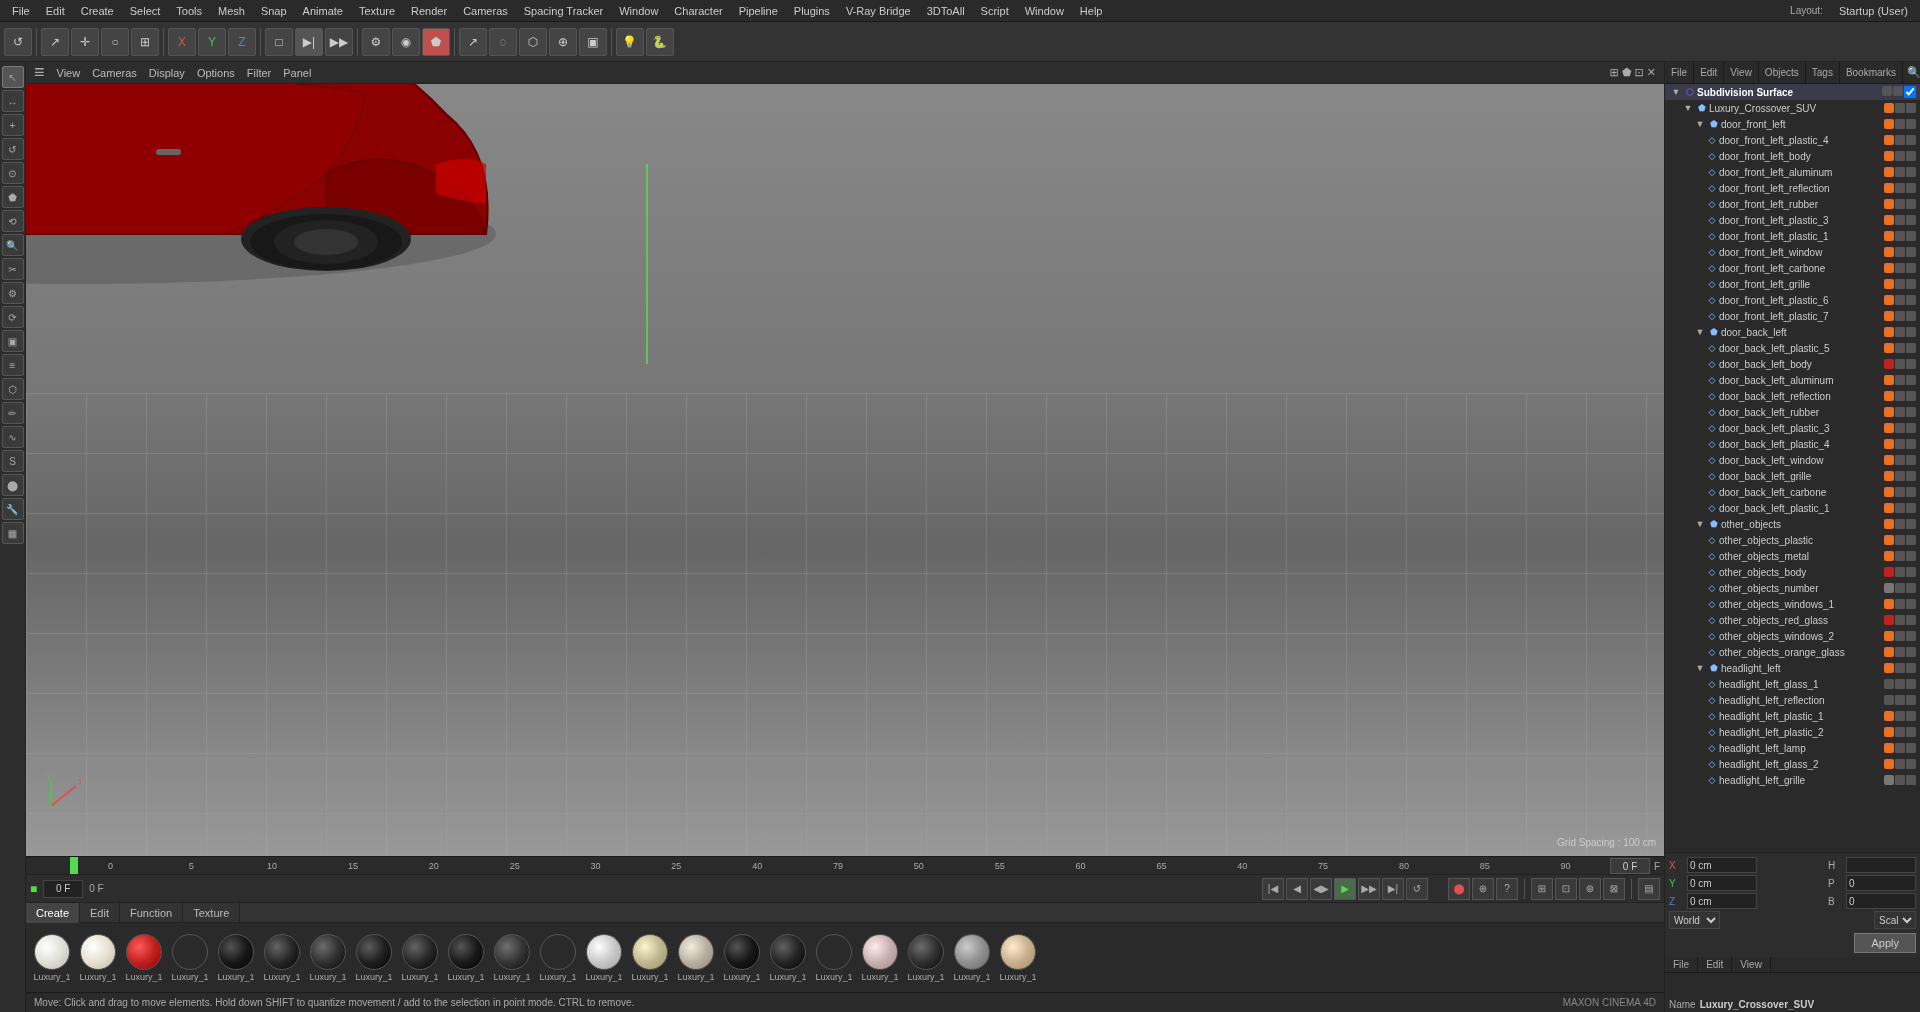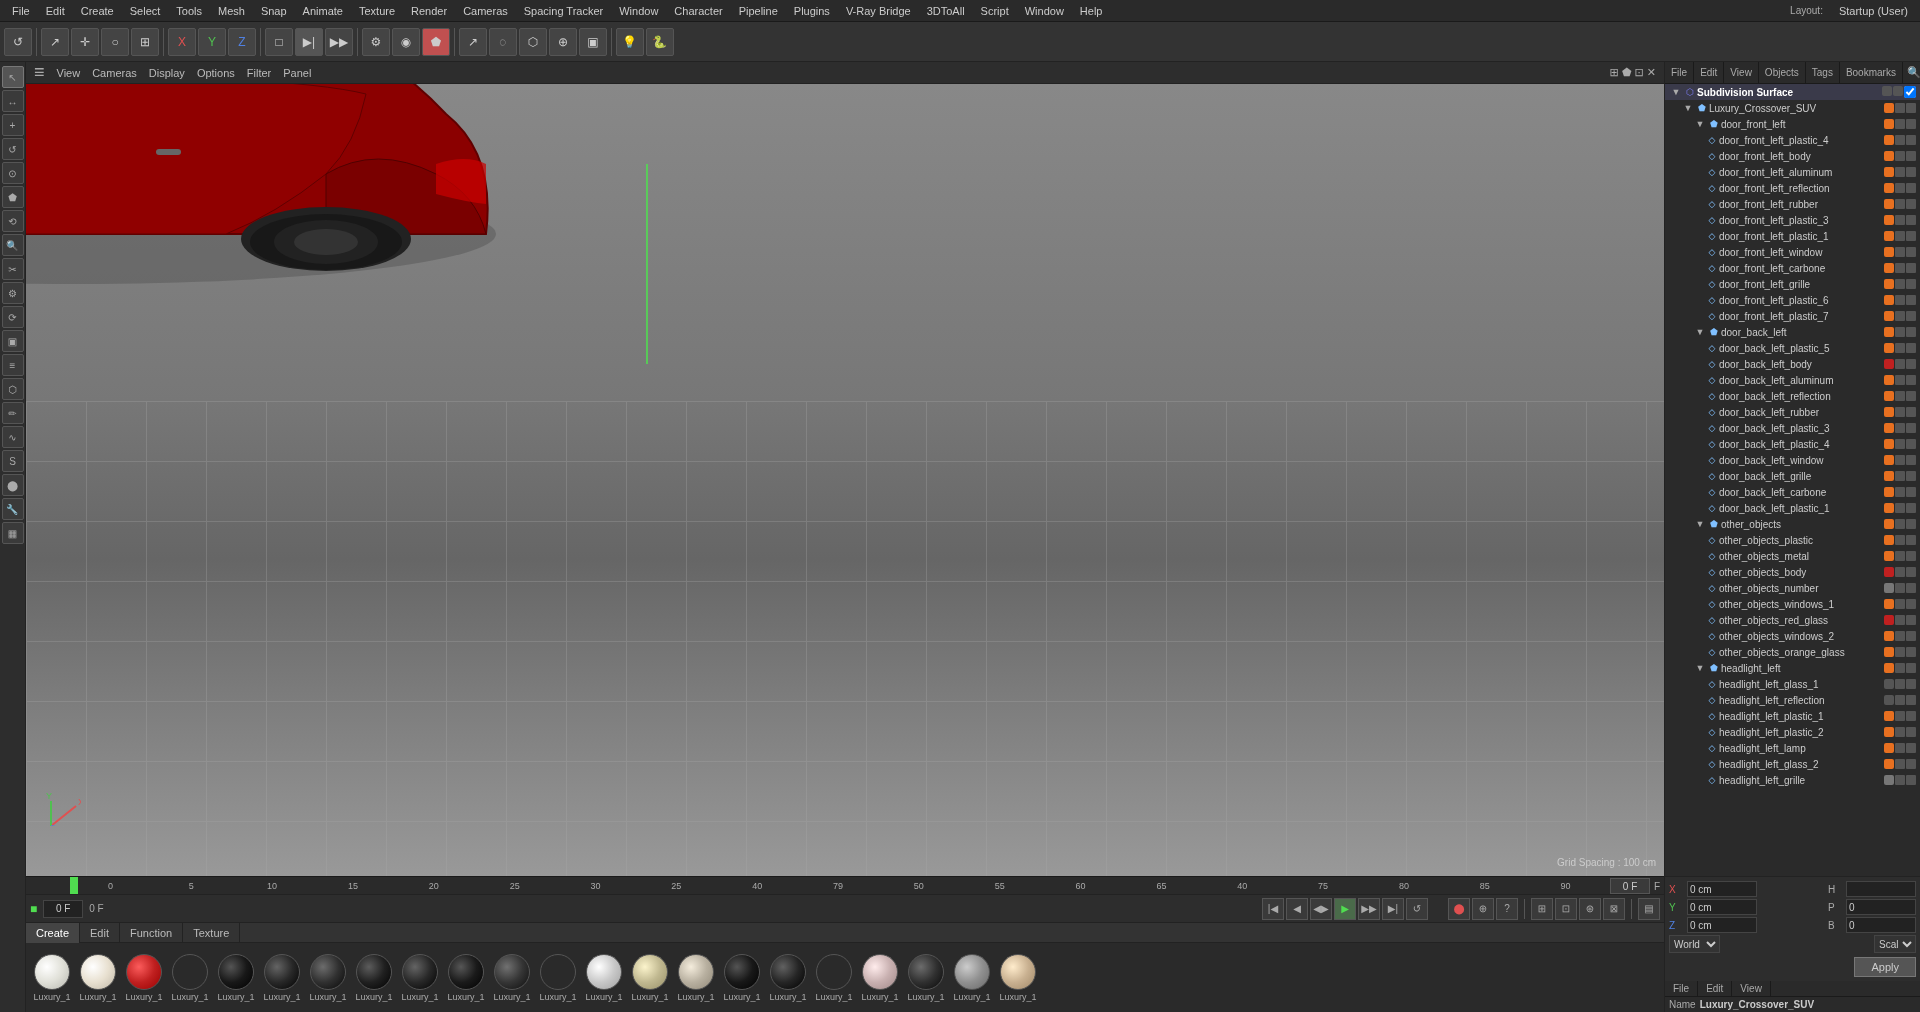--- a/index.html
+++ b/index.html
@@ -110,21 +110,21 @@
     .coord-select { background: #333; border: 1px solid #444; color: #ccc; height: 18px; font-size: 10px; }
     
     
     #timeline-dot { position: absolute; left: 44px; top: 0; width: 8px; height: 18px; background: #50dd50; }
     
     .tree-group-label { color: #fff; font-size: 10px; font-weight: bold; }
     
     #right-panel-bottom-tabs { display: flex; background: #2a2a2a; border-bottom: 1px solid #1a1a1a; }
     .rpb-tab { padding: 2px 8px; font-size: 10px; color: #aaa; cursor: pointer; border-right: 1px solid #1a1a1a; }
     
-    #name-row { display: flex; align-items: center; gap: 4px; padding: 2px 4px; }
+    #name-row { display: flex; align-items: center; gap: 4px; padding: 2px 4px; margin-top: 24px; }
     .name-label { color: #aaa; font-size: 10px; }
     .name-value { color: #ccc; font-size: 10px; font-weight: bold; }
   </style>
 </head>
 <body>
 
 <div id="top-menu">
   <span>File</span>
   <span>Edit</span>
   <span>Create</span>
@@ -430,20 +430,24 @@
             <div class="material-sphere" style="background: radial-gradient(circle at 35% 35%, rgb(204, 204, 204), rgb(144, 144, 144) 50%, rgb(104, 104, 104));"></div>
             <div class="material-label">Luxury_1</div>
           </div>
           <div class="material-thumb">
             <div class="material-sphere" style="background: radial-gradient(circle at 35% 35%, rgb(255, 236, 204), rgb(200, 176, 144) 50%, rgb(160, 136, 104));"></div>
             <div class="material-label">Luxury_1</div>
           </div>
         </div>
     </div>
 
+    <div id="status-bar">
+      <span>Move: Click and drag to move elements. Hold down SHIFT to quantize movement / add to the selection in point mode. CTRL to remove.</span>
+      <span style="margin-left:auto; font-size:10px; color:#888;">MAXON CINEMA 4D</span>
+    </div>
   </div>
 
   <div id="right-panel">
 
     <div id="right-panel-tabs">
       <div class="rpanel-tab">File</div>
       <div class="rpanel-tab">Edit</div>
       <div class="rpanel-tab">View</div>
       <div class="rpanel-tab">Objects</div>
       <div class="rpanel-tab">Tags</div>

